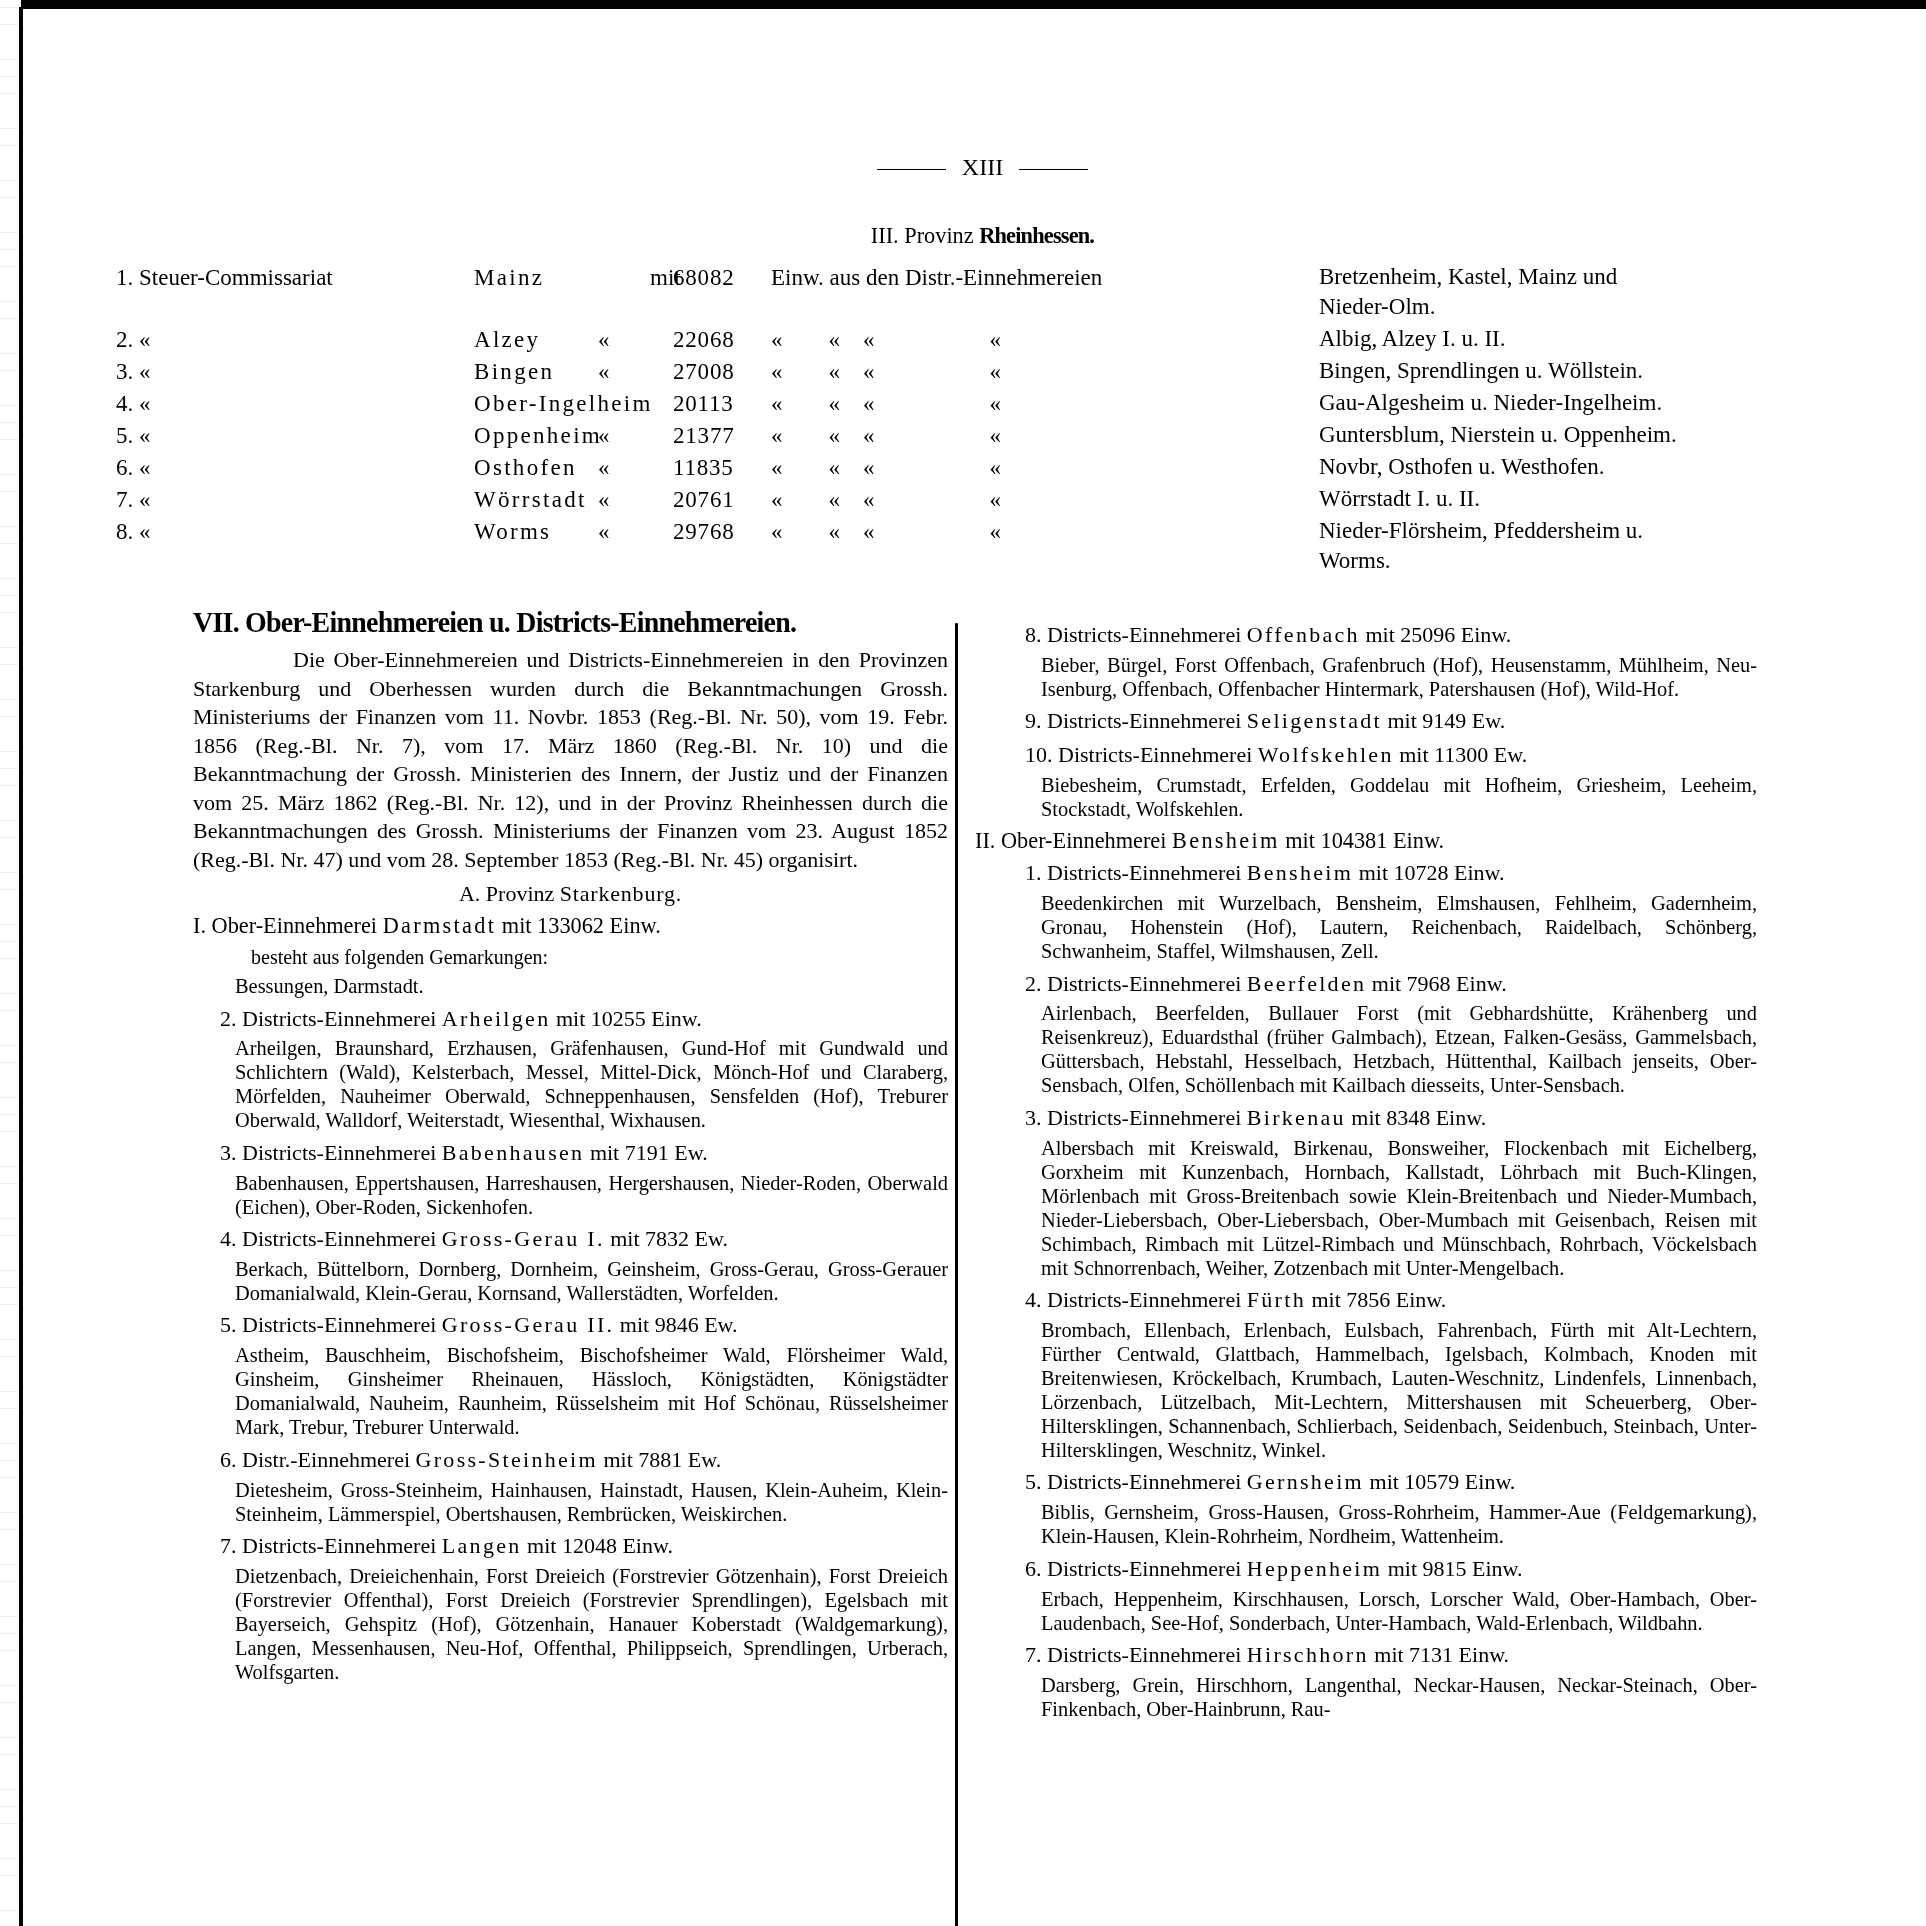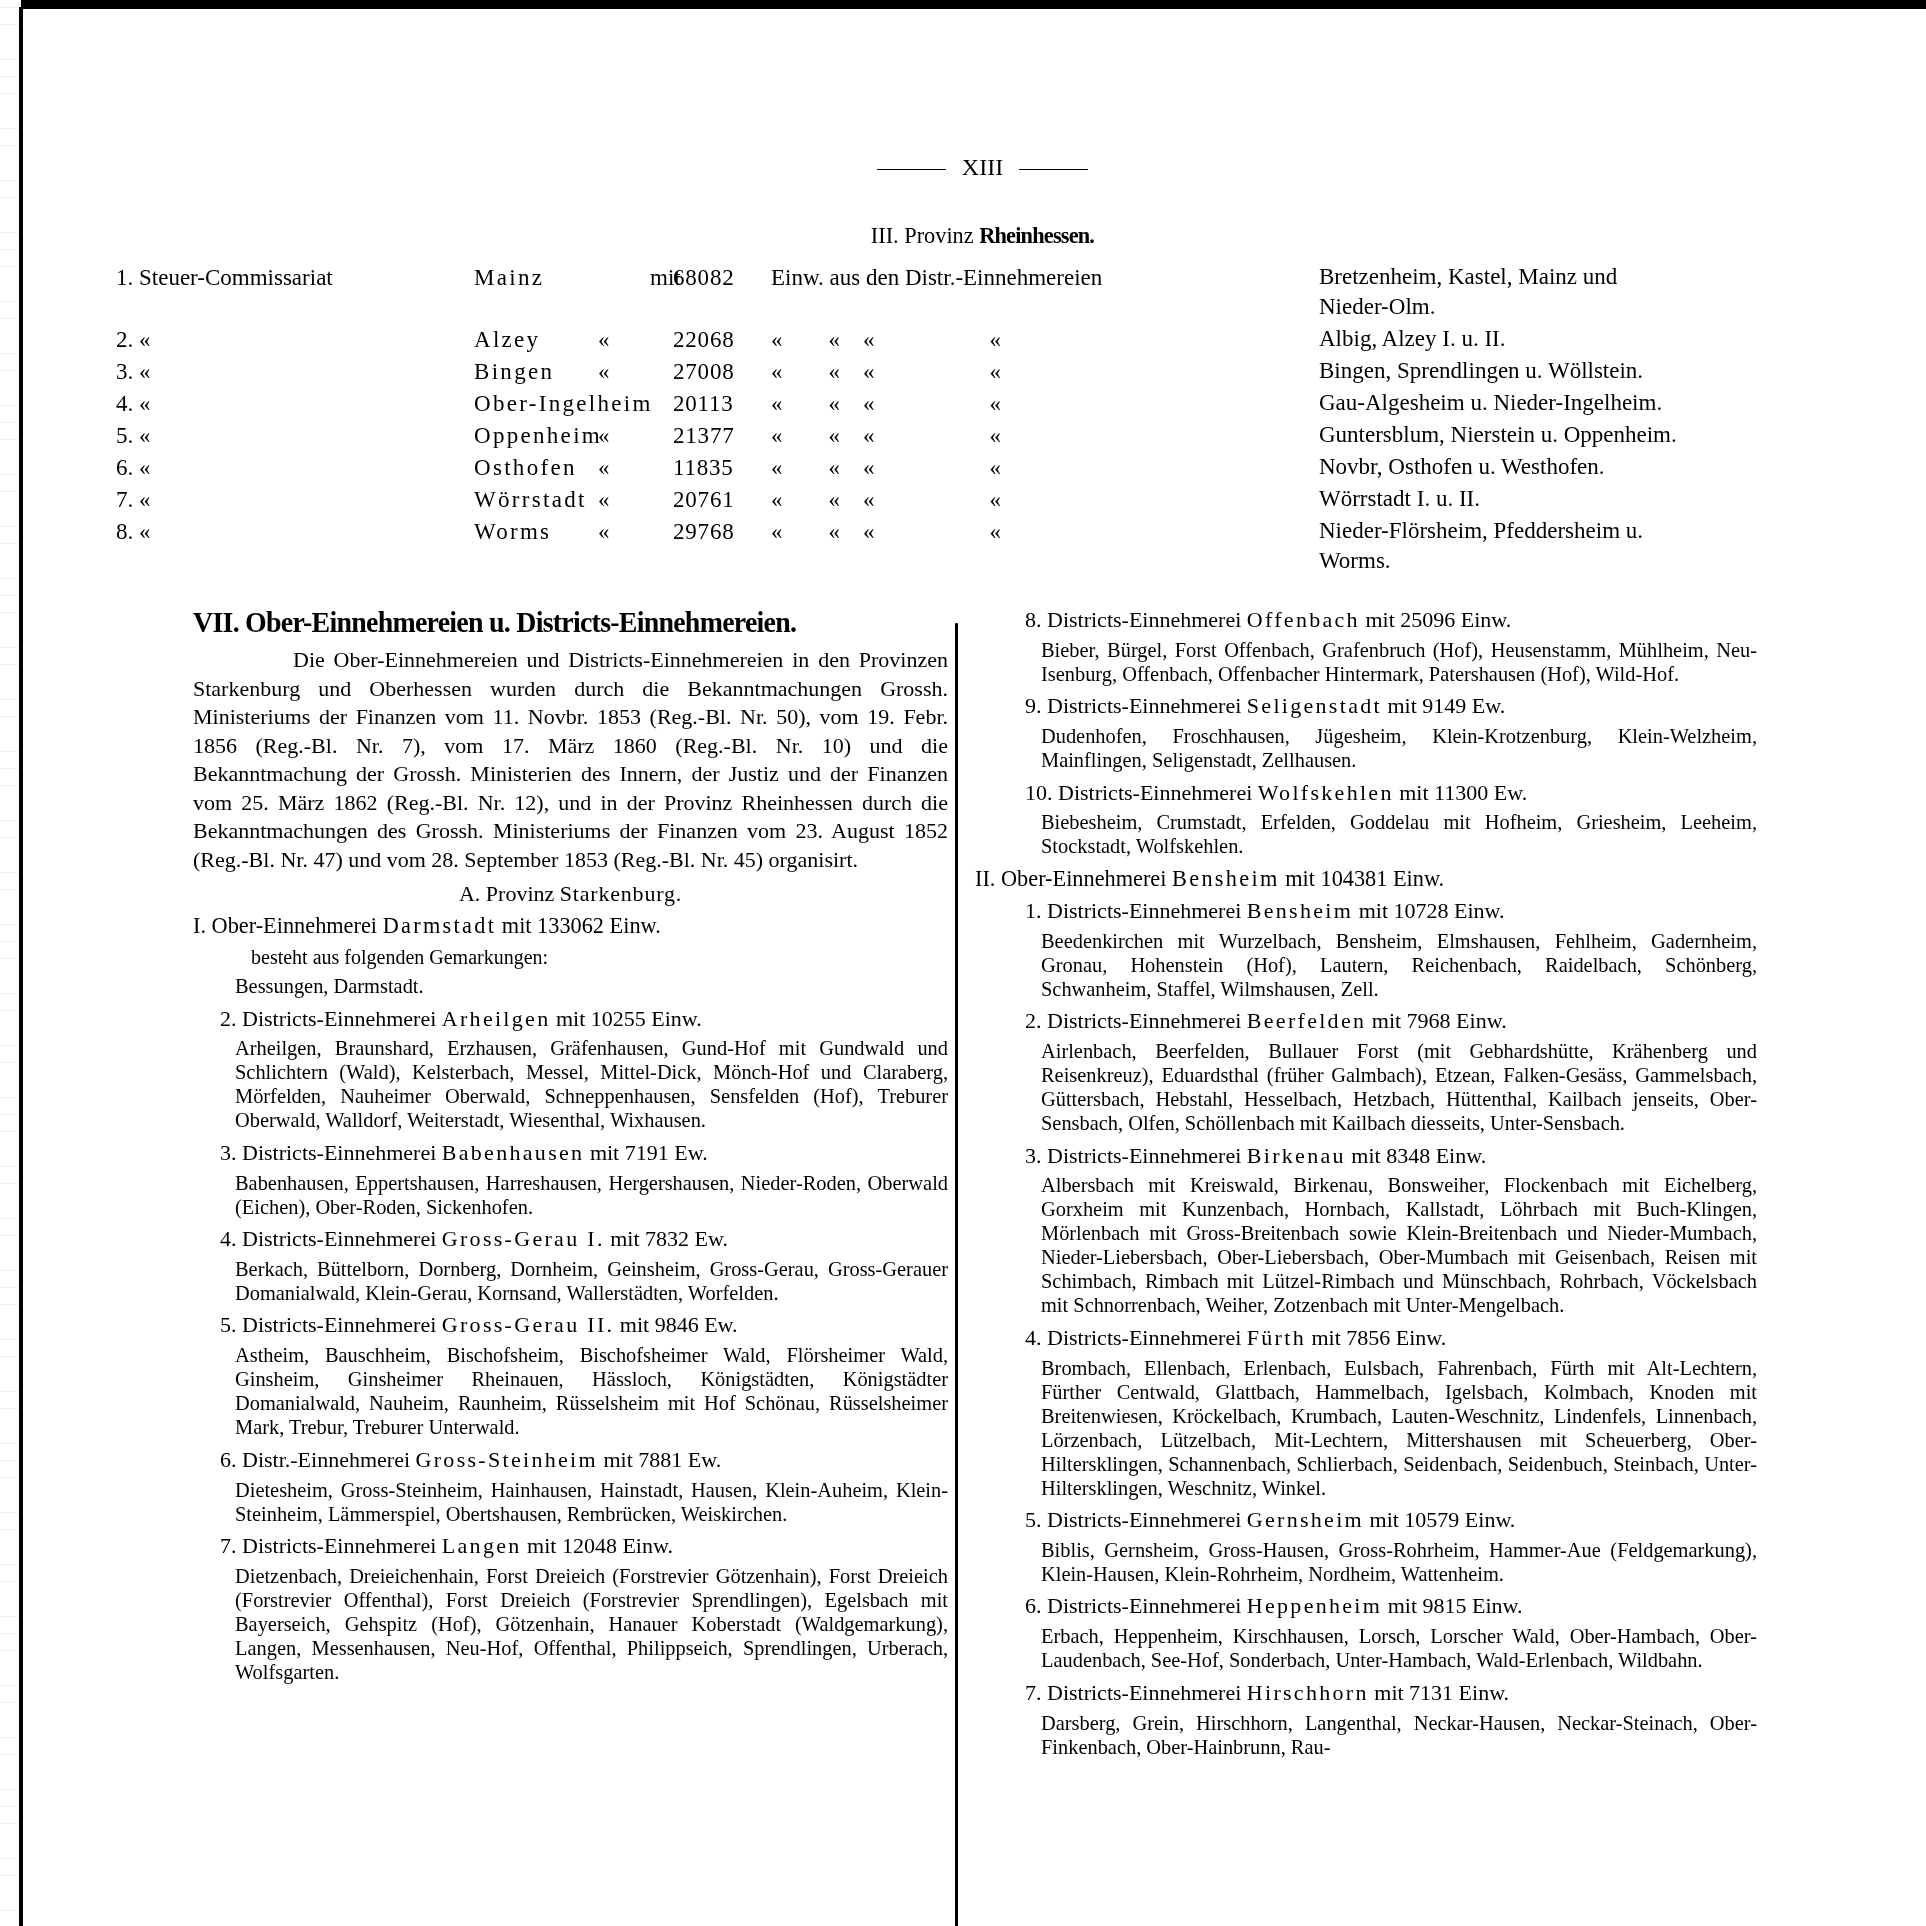--- a/index.html
+++ b/index.html
@@ -32,21 +32,21 @@
   .c-quote1 { left: 482px; }
   .c-mit { left: 534px; }
   .c-pop { left: 557px; letter-spacing: 0.8px; }
   .c-tail { left: 651px; }
   .c-dist { left: 1163px; width: 478px; white-space: normal; line-height: 30px; margin-left: 40px; }
   .c-dist .cont { display: block; text-align: left; }
 
   .col { position: absolute; top: 601px; font-family: "Liberation Serif", serif; font-size: 21px;
          line-height: 29px; text-align: justify; }
   .col-left { left: 193px; width: 755px; }
-  .col-right { left: 1002px; width: 755px; top: 605px; }
+  .col-right { left: 1002px; width: 755px; top: 620px; }
   .divider { position: absolute; left: 955px; top: 623px; width: 2.7px; height: 1547px;
          background: #000; border-radius: 1.2px; }
 
   .section-title { font-family: "Liberation Serif", serif; font-weight: bold;
          font-size: 30px; line-height: 42px; letter-spacing: -0.8px; text-align: left;
          white-space: nowrap; transform: scaleX(0.93); transform-origin: left center; margin-bottom: 3.1px; }
   .intro { text-indent: 100px; margin: 0 0 2.3px 0; font-size: 22px; line-height: 28.5px; }
   .sub-heading { text-align: center; margin: 4.6px 0 3.1px 0; font-size: 22px; }
   .sub-heading .sp { letter-spacing: 0.8px; }
 
@@ -199,21 +199,20 @@
 <div class="divider"></div>
 
 <div class="col col-right">
   <div id="dra">
       <div class="district">
         <div class="district-head"><span>8. Districts-Einnehmerei</span> <span class="sp">Offenbach</span> <span>mit 25096 Einw.</span></div>
         <div class="district-body">Bieber, Bürgel, Forst Offenbach, Grafenbruch (Hof), Heusenstamm, Mühlheim, Neu-Isenburg, Offenbach, Offenbacher Hintermark, Patershausen (Hof), Wild-Hof.</div>
       </div>
       <div class="district">
         <div class="district-head"><span>9. Districts-Einnehmerei</span> <span class="sp">Seligenstadt</span> <span>mit 9149 Ew.</span></div>
-        <div class="district-body">Dudenhofen, Froschhausen, Jügesheim, Klein-Krotzenburg, Klein-Welzheim, Mainflingen, Seligenstadt, Zellhausen.</div>
       </div>
       <div class="district">
         <div class="district-head"><span>10. Districts-Einnehmerei</span> <span class="sp">Wolfskehlen</span> <span>mit 11300 Ew.</span></div>
         <div class="district-body">Biebesheim, Crumstadt, Erfelden, Goddelau mit Hofheim, Griesheim, Leeheim, Stockstadt, Wolfskehlen.</div>
       </div>
     </div>
   <div class="ober">
     <span>II. Ober-Einnehmerei</span>
     <span class="sp">Bensheim</span>
     <span>mit 104381 Einw.</span>

